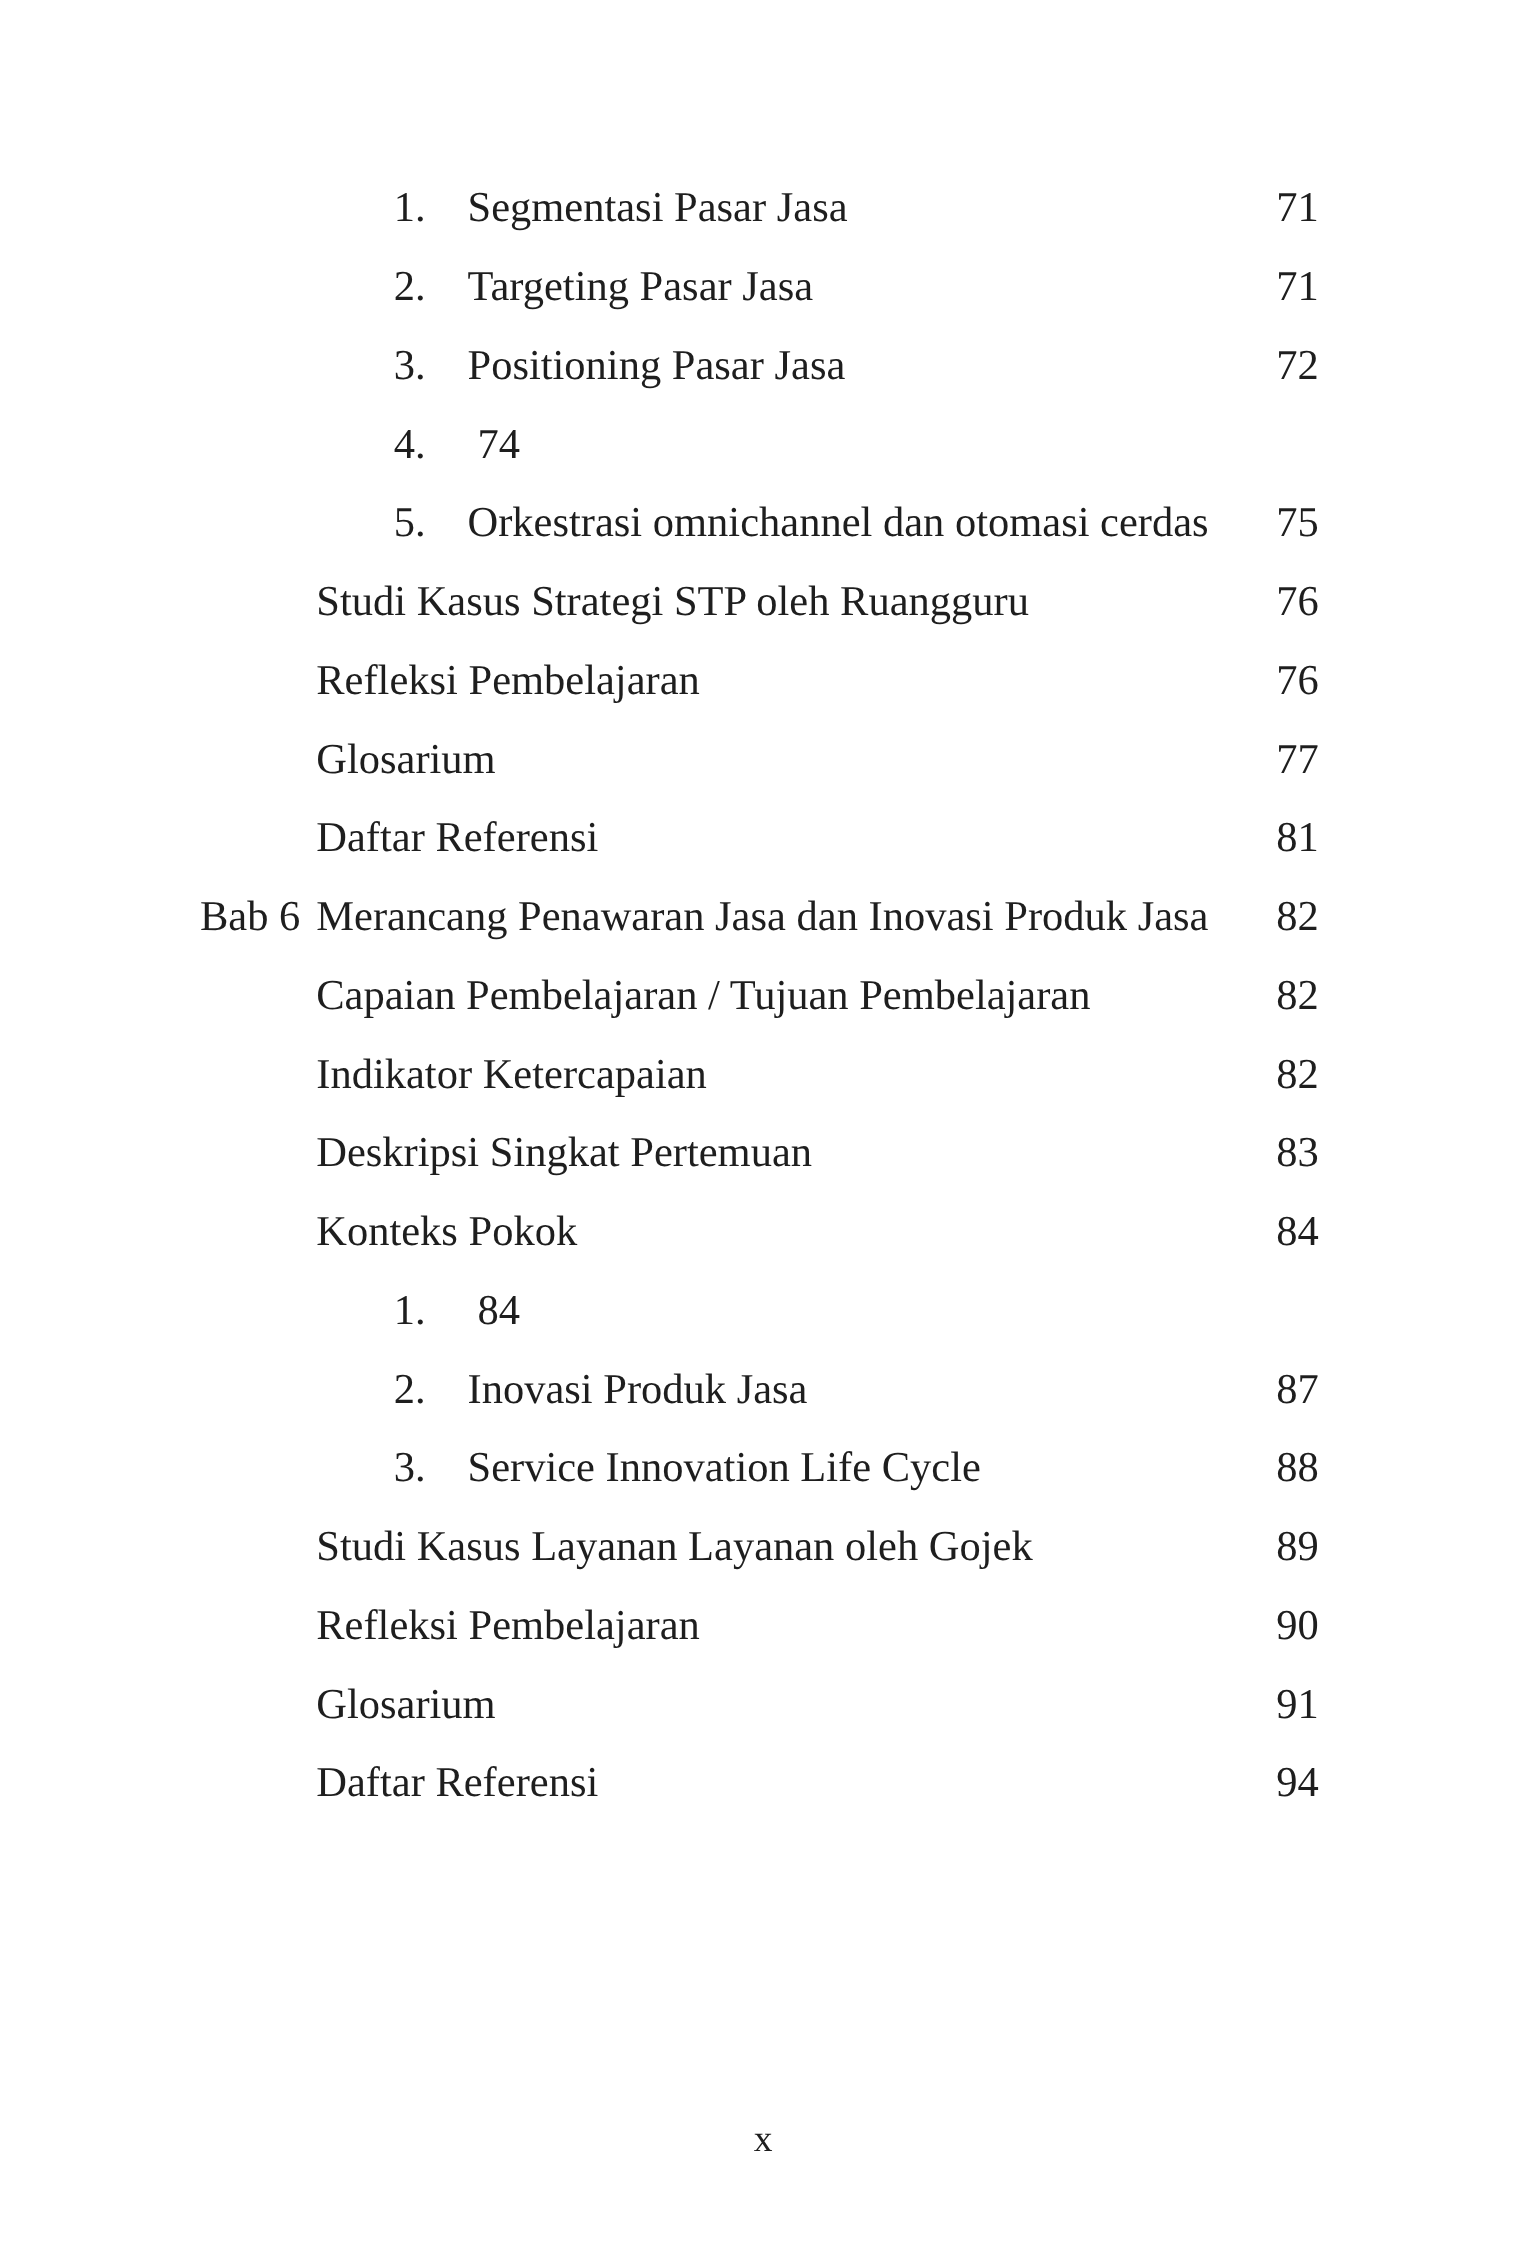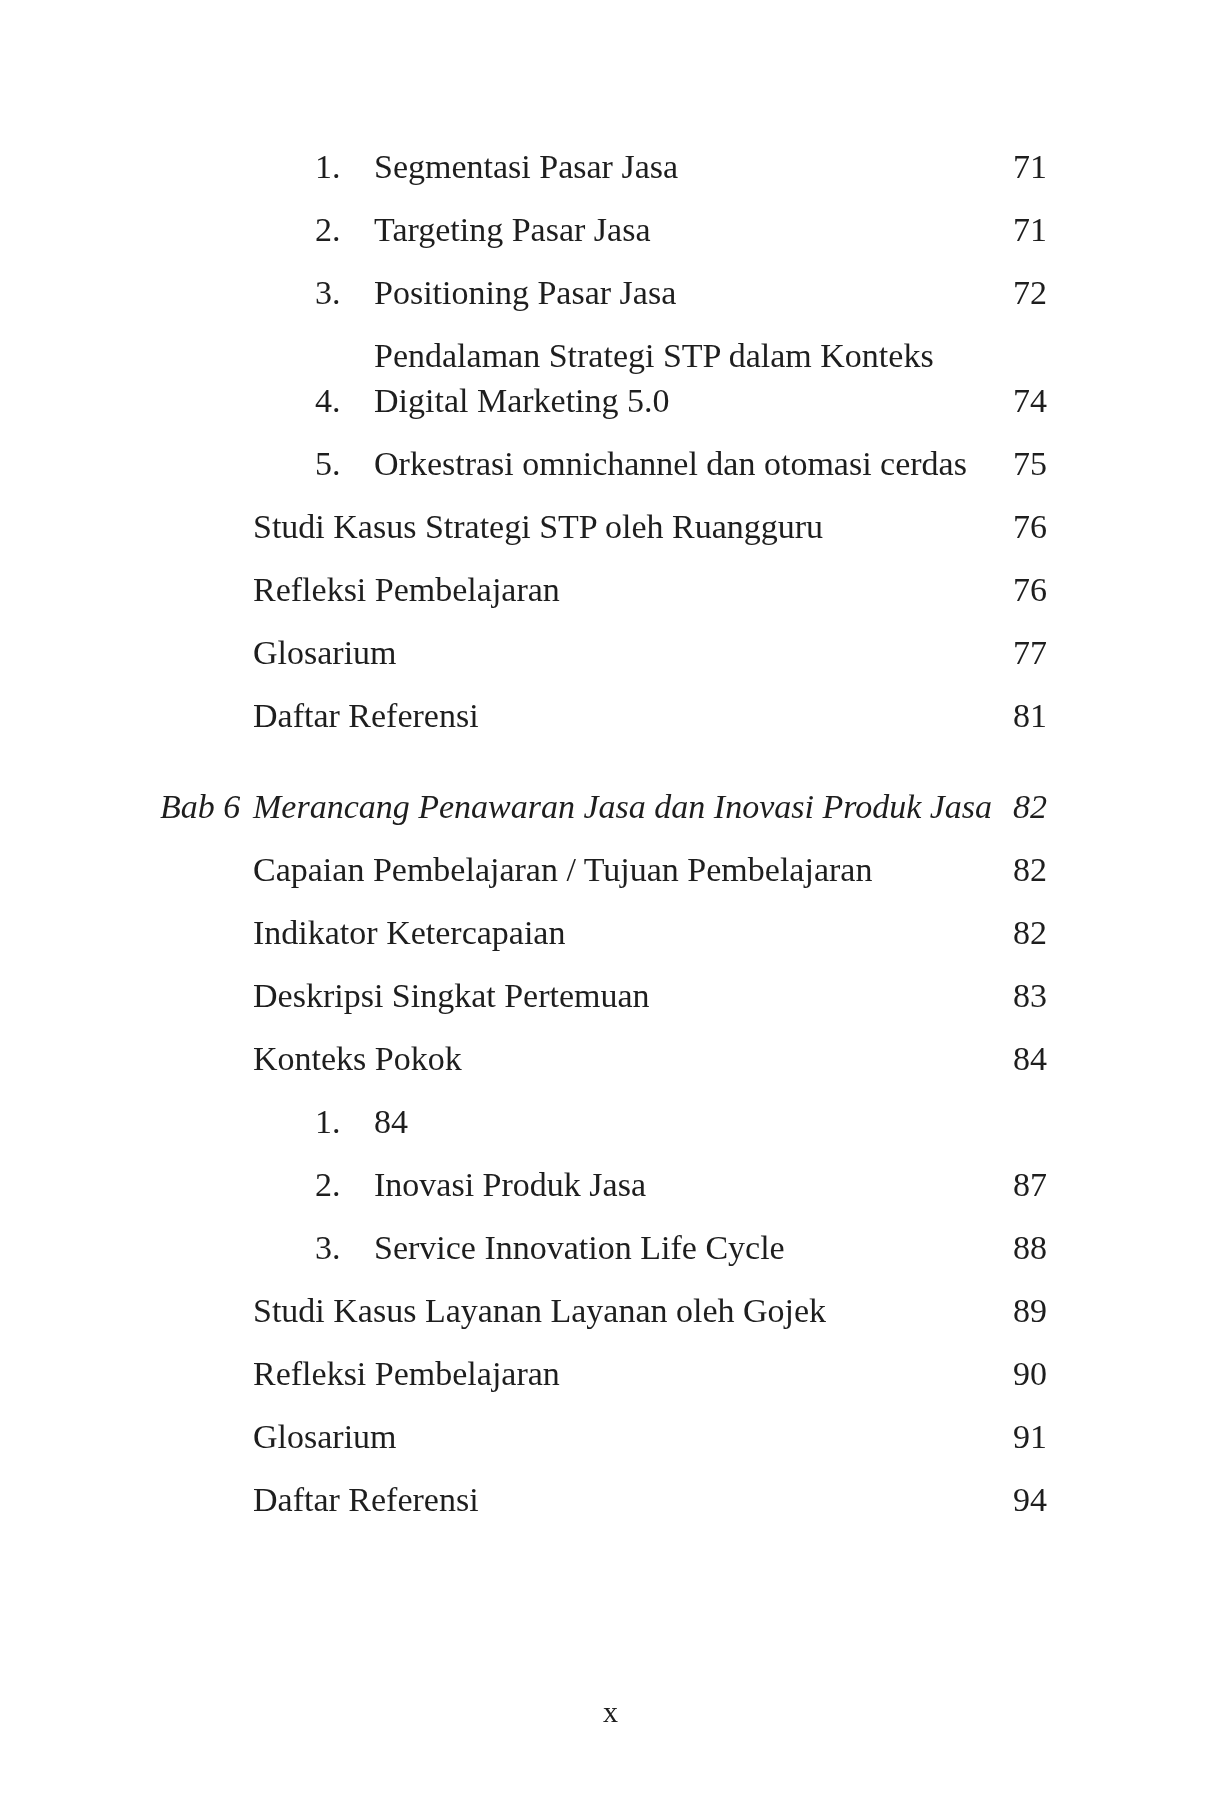--- a/index.html
+++ b/index.html
@@ -22,23 +22,23 @@
     font-size:34px;line-height:39px;
   }
   .row.multiline{align-items:flex-end;}
   .row.main{padding-left:93px;}
   .row.sub{padding-left:155px;}
   .bab{flex:0 0 93px;}
   .num{flex:0 0 59px;}
   .label{flex:1 1 auto;min-width:0;}
   .line{white-space:nowrap;}
   .line + .line{margin-top:6px;}
-  .pgnum{flex:0 0 50px;text-align:left;}
+  .pgnum{flex:0 0 50px;text-align:center;}
   .italic{}
-  .row.chapter{margin-top:28px;font-style:italic;}
+  .row.chapter{}
   .footer{
     position:absolute;left:0;top:1697px;width:100%;
     text-align:center;font-size:30px;line-height:30px;
   }
 </style>
 </head>
 <body>
 
 <div class="page">
   <div class="toc">
@@ -58,24 +58,20 @@
       </div>
       <div class="row sub">
         <span class="num">3.</span>
         <div class="label">
           <div class="line"><span class="italic">Positioning</span><span> Pasar Jasa</span></div>
         </div>
         <span class="pgnum">72</span>
       </div>
       <div class="row sub multiline">
         <span class="num">4.</span>
-        <div class="label">
-          <div class="line"><span>Pendalaman Strategi STP dalam Konteks</span></div>
-          <div class="line"><span class="italic">Digital Marketing 5.0</span></div>
-        </div>
         <span class="pgnum">74</span>
       </div>
       <div class="row sub">
         <span class="num">5.</span>
         <div class="label">
           <div class="line"><span>Orkestrasi omnichannel dan otomasi cerdas</span></div>
         </div>
         <span class="pgnum">75</span>
       </div>
       <div class="row main">

